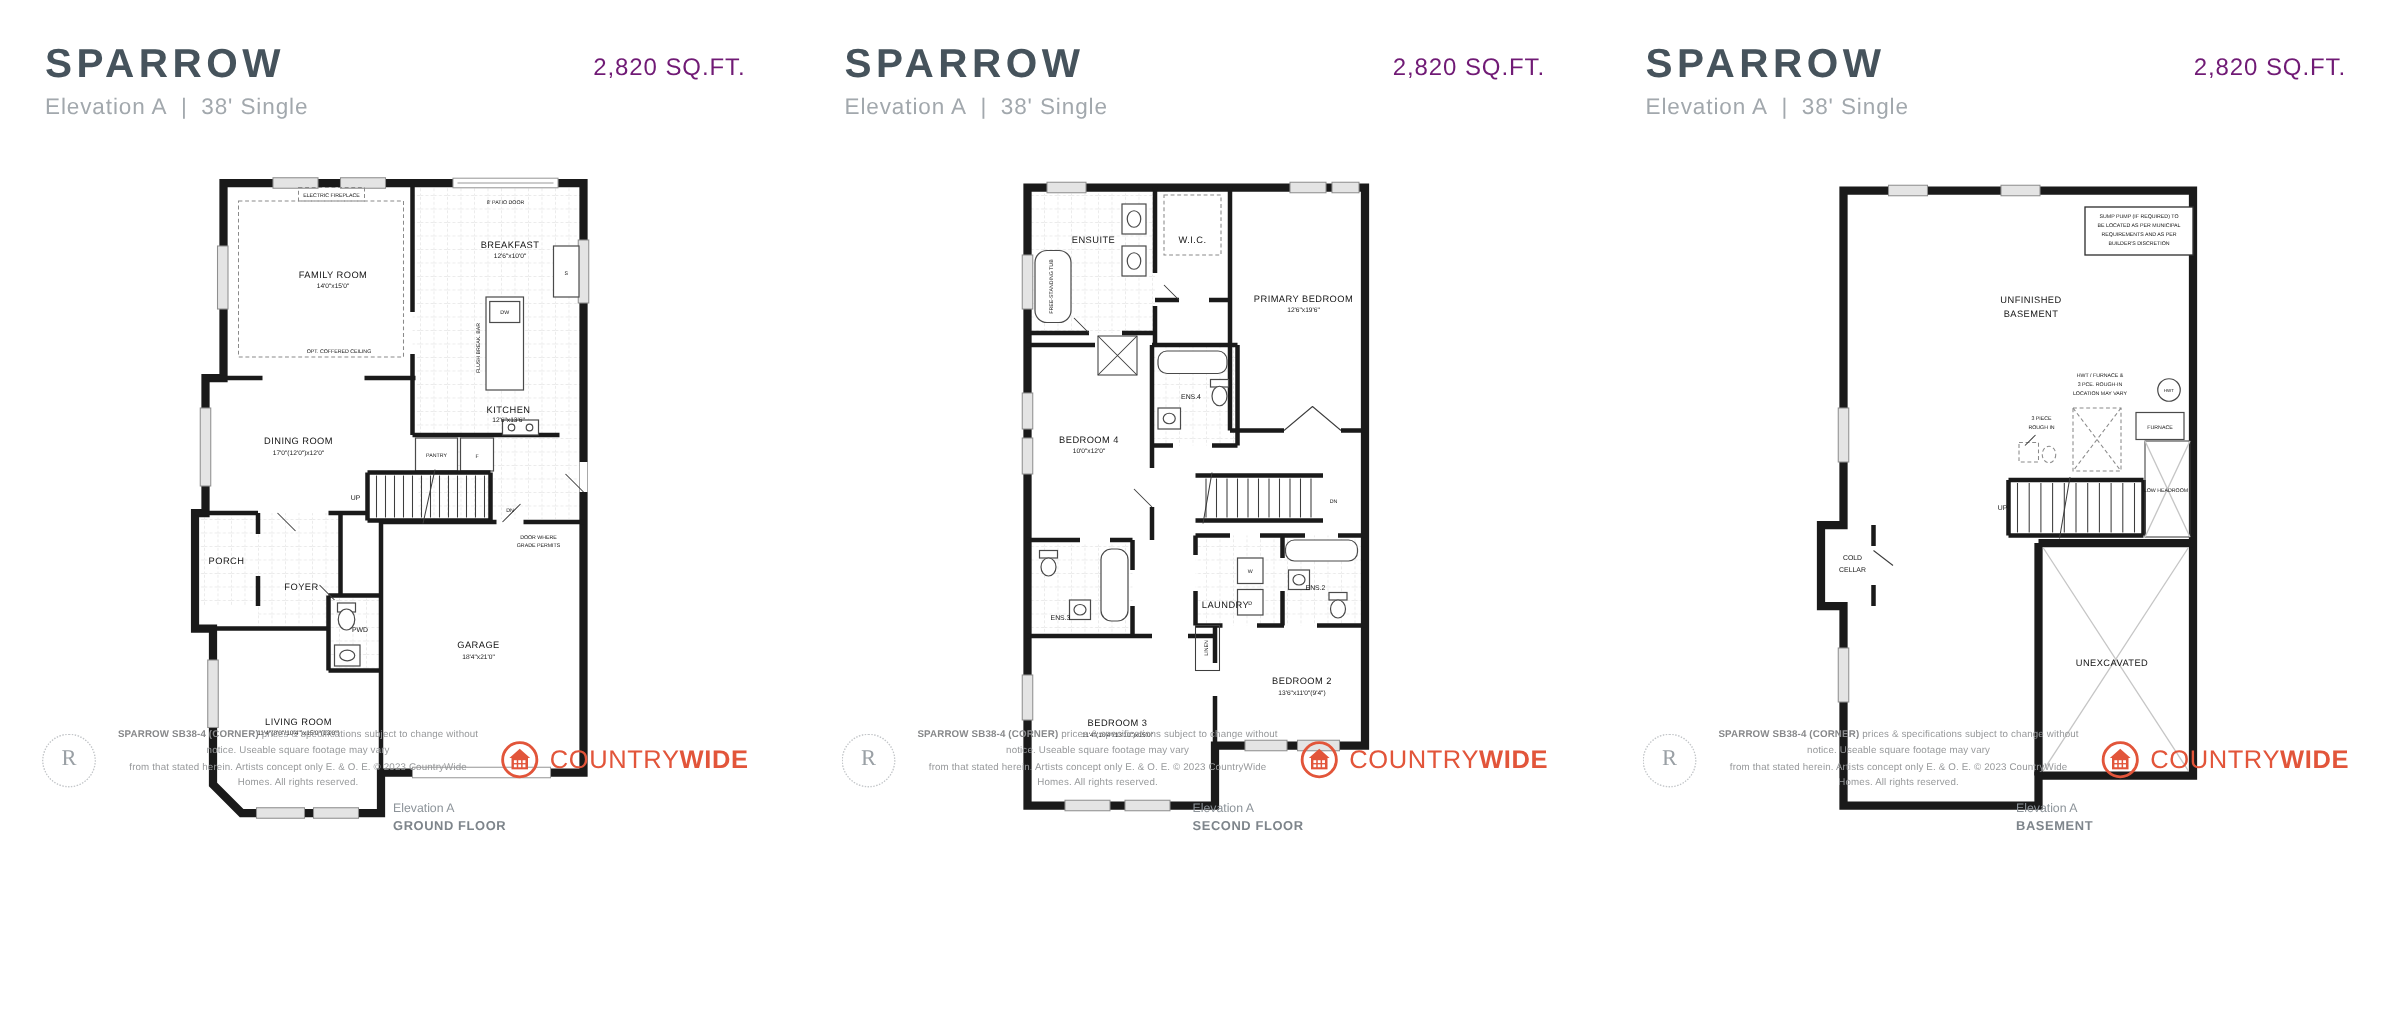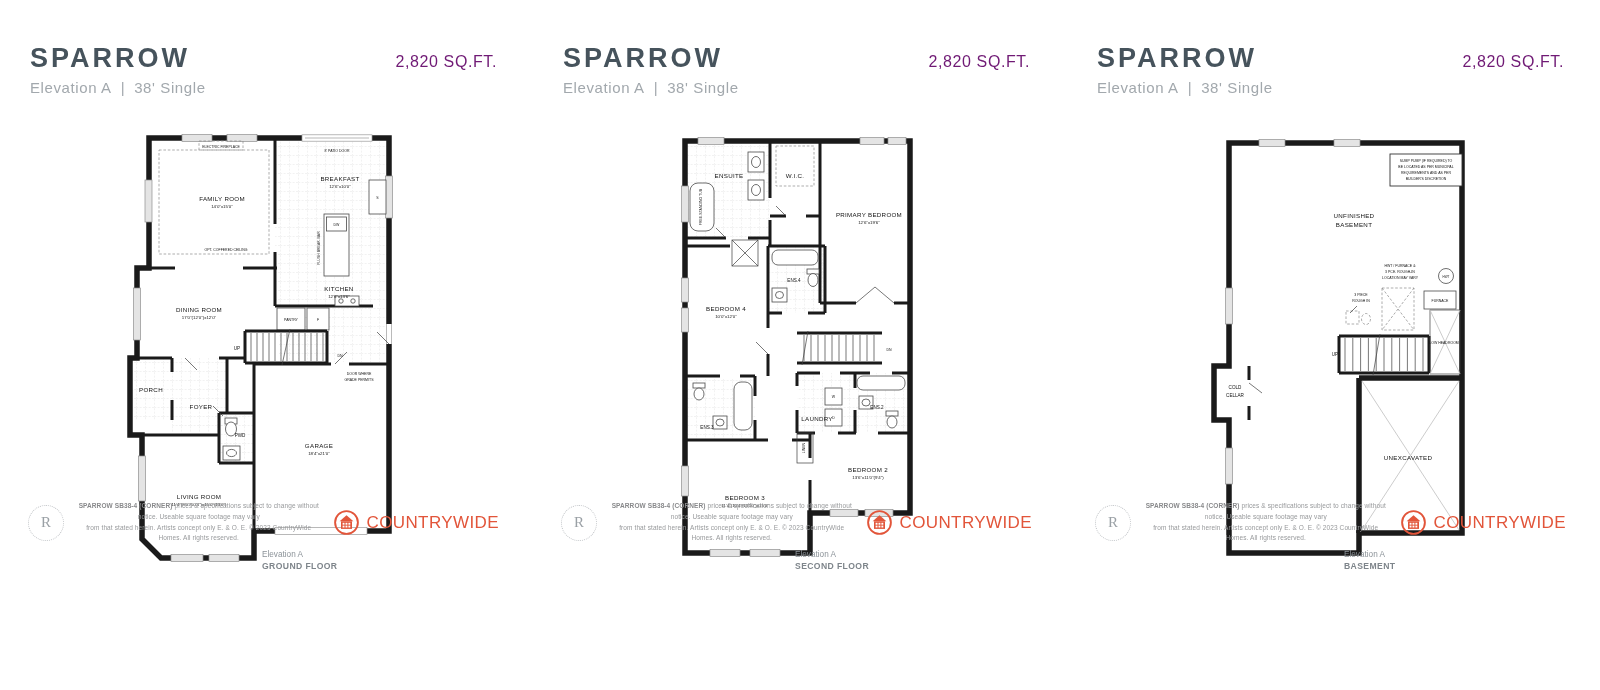--- a/index.html
+++ b/index.html
@@ -1,30 +1,30 @@
 <!DOCTYPE html>
 <html><head>
 <meta charset="utf-8">
 <style>
   html,body{margin:0;padding:0;background:#fff;}
   body{width:1600px;height:690px;position:relative;overflow:hidden;font-family:"Liberation Sans",sans-serif;}
-  .panel{position:absolute;top:16px;width:533px;height:550px;background:#fff;}
+  .panel{position:absolute;top:0;width:533px;height:550px;background:#fff;}
   .p0{left:0}.p1{left:533px}.p2{left:1067px}
   .panel-header{position:absolute;top:28px;left:30px;right:36px;display:flex;justify-content:space-between;align-items:flex-start;}
   .title{font-size:27px;font-weight:bold;letter-spacing:3px;color:#46535c;line-height:1.05;}
   .subtitle{margin-top:7px;font-size:15px;color:#a2a8ad;letter-spacing:0.6px;display:flex;gap:9px;}
   .sqft{font-size:16px;color:#701a75;letter-spacing:0.6px;padding-top:9px;}
   .plan{position:absolute;top:112px;left:50%;transform:translateX(-50%);}
   .panel-footer{position:absolute;bottom:22px;left:28px;right:34px;display:flex;align-items:center;gap:12px;}
   .monogram{flex:0 0 auto;width:34px;height:34px;border:1.5px dotted #c3c6c9;border-radius:50%;display:flex;align-items:center;justify-content:center;font-family:"Liberation Serif",serif;font-size:15px;color:#9aa0a5;}
   .disclaimer{flex:1;text-align:center;font-size:6.5px;line-height:1.65;color:#97999b;letter-spacing:0.1px;}
   .disclaimer .db{font-weight:bold;color:#88898b;}
   .cw-logo{flex:0 0 auto;display:flex;align-items:center;gap:6px;}
   .cw-text{font-size:17px;letter-spacing:0.4px;color:#e2553a;font-weight:normal;}
-  .cw-text b{font-weight:normal;}
+  .cw-text b{font-weight:bold;}
   
   svg text{font-family:"Liberation Sans",sans-serif;fill:#141414;}
   .wall{stroke:#1a1a1a;fill:none;}
   .w5{stroke-width:5.5}.w3{stroke-width:3}
   .thin{stroke:#3d3d3d;stroke-width:0.7;fill:none;}
   .fix{fill:#fff;stroke:#4a4a4a;stroke-width:0.8;}
   .dash{fill:none;stroke:#8a8a8a;stroke-width:0.7;stroke-dasharray:2.6 1.8;}
   .win{fill:#e4e4e4;stroke:#8f8f8f;stroke-width:0.7;}
   .hatch{stroke:#c6c6c6;stroke-width:0.9;}
   .room{font-size:6.2px;text-anchor:middle;letter-spacing:0.3px;}

